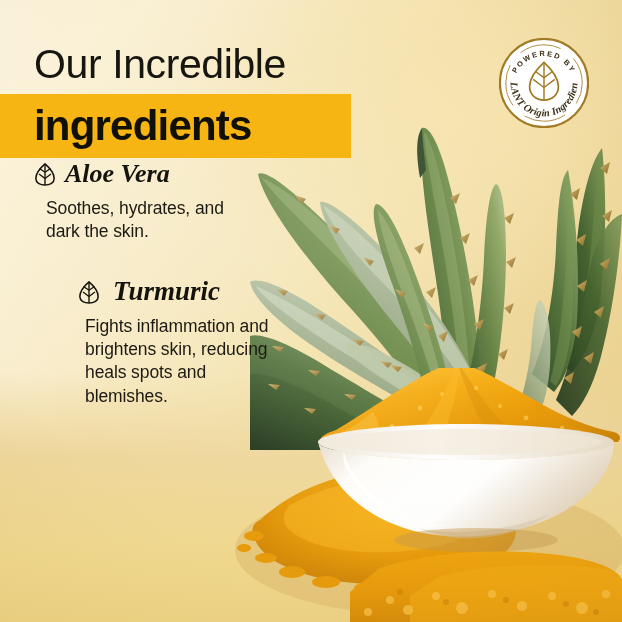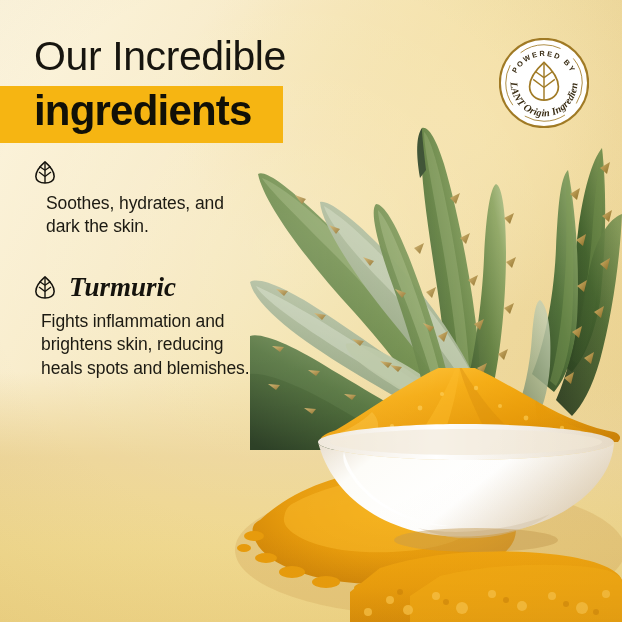--- a/index.html
+++ b/index.html
@@ -21,29 +21,29 @@
     position:absolute; left:0; right:0; bottom:0; height:250px;
     background:linear-gradient(180deg, rgba(236,210,140,0) 0%, #eed79c 34%, #f0d990 70%, #eed487 100%);
   }
   .vignette{
     position:absolute; inset:0;
     background:radial-gradient(ellipse 85% 80% at 45% 40%, rgba(255,255,255,0.16) 0%, rgba(255,255,255,0) 55%, rgba(170,130,40,0.10) 100%);
     pointer-events:none;
   }
 
   
-  .headline{ position:absolute; left:0; top:32px; width:360px; }
+  .headline{ position:absolute; left:0; top:40px; width:360px; }
   .h-line1{
     font-size:41px; font-weight:400; color:#17150f;
     letter-spacing:-0.4px; padding-left:34px; line-height:1.18;
     font-family:"Liberation Sans", sans-serif;
   }
   .h-line2-wrap{
     margin-top:6px; background:#f6b512;
-    padding:1px 0 9px 34px; width:283px;
+    padding:8px 0 9px 34px; width:351px;
   }
   .h-line2{
     font-size:42px; font-weight:700; color:#111007;
     letter-spacing:-0.8px; line-height:1.12;
   }
 
   
   .list{ position:absolute; left:34px; top:160px; width:250px; }
   .item{ margin-bottom:18px; }
   .item-head{ display:flex; align-items:center; gap:9px; }
@@ -53,21 +53,21 @@
     color:#15130d; letter-spacing:0px; line-height:1.1;
     font-family:"Liberation Serif", serif;
   }
   .item-desc{
     margin-top:8px; margin-left:3px;
     font-size:17.5px; color:#1c1a12; line-height:1.33;
     font-weight:400; letter-spacing:-0.1px;
     max-width:215px;
   }
   .item-aloe .item-desc{ margin-left:12px; }
-  .item-turmeric{ margin-top:34px; }
+  .item-turmeric{ margin-top:34px;margin-left:44px; }
   .item-turmeric .item-head{ gap:13px; }
   .item-turmeric .item-name{ font-size:27px; }
   .item-turmeric .item-desc{ margin-left:7px; max-width:220px; }
 
   
   .badge{
     position:absolute; left:499px; top:38px;
     width:90px; height:90px;
   }
 
@@ -336,20 +336,21 @@
     <div class="item item-aloe">
       <div class="item-head">
         <svg class="leaf-ico" viewBox="0 0 24 26">
           <path d="M12 2 C5 8 2 14 2 18 C2 22.4 6.4 25 12 25 C17.6 25 22 22.4 22 18 C22 14 19 8 12 2 Z" fill="none" stroke="#15130d" stroke-width="1.7"></path>
           <line x1="12" y1="3" x2="12" y2="25" stroke="#15130d" stroke-width="1.5"></line>
           <line x1="12" y1="11" x2="6" y2="7" stroke="#15130d" stroke-width="1.4"></line>
           <line x1="12" y1="11" x2="18" y2="7" stroke="#15130d" stroke-width="1.4"></line>
           <line x1="12" y1="18" x2="5.5" y2="13" stroke="#15130d" stroke-width="1.4"></line>
           <line x1="12" y1="18" x2="18.5" y2="13" stroke="#15130d" stroke-width="1.4"></line>
         </svg>
+        <div class="item-name">Aloe Vera</div>
       </div>
       <div class="item-desc">Soothes, hydrates, and dark the skin.</div>
     </div>
 
     <div class="item item-turmeric">
       <div class="item-head">
         <svg class="leaf-ico" viewBox="0 0 24 26">
           <path d="M12 2 C5 8 2 14 2 18 C2 22.4 6.4 25 12 25 C17.6 25 22 22.4 22 18 C22 14 19 8 12 2 Z" fill="none" stroke="#15130d" stroke-width="1.7"></path>
           <line x1="12" y1="3" x2="12" y2="25" stroke="#15130d" stroke-width="1.5"></line>
           <line x1="12" y1="11" x2="6" y2="7" stroke="#15130d" stroke-width="1.4"></line>

